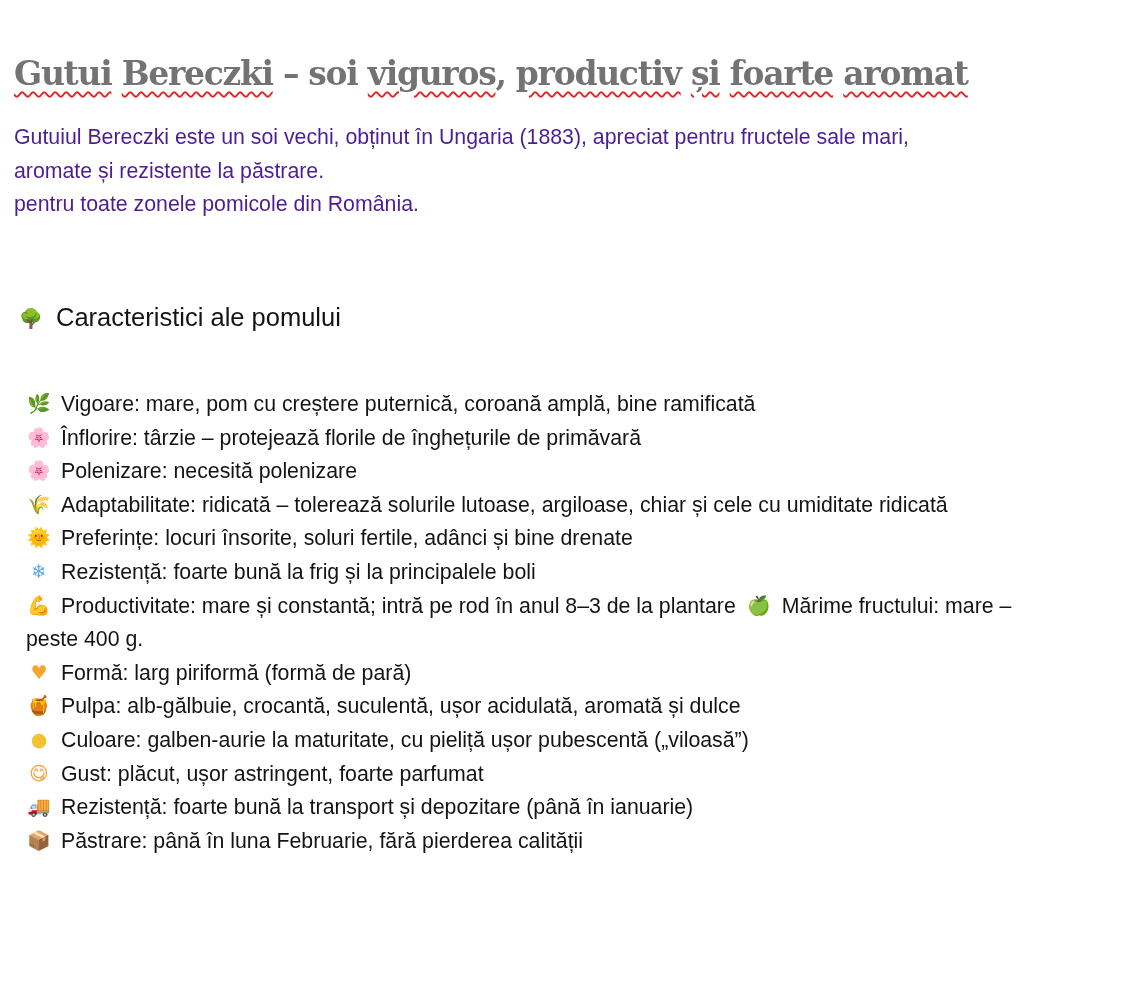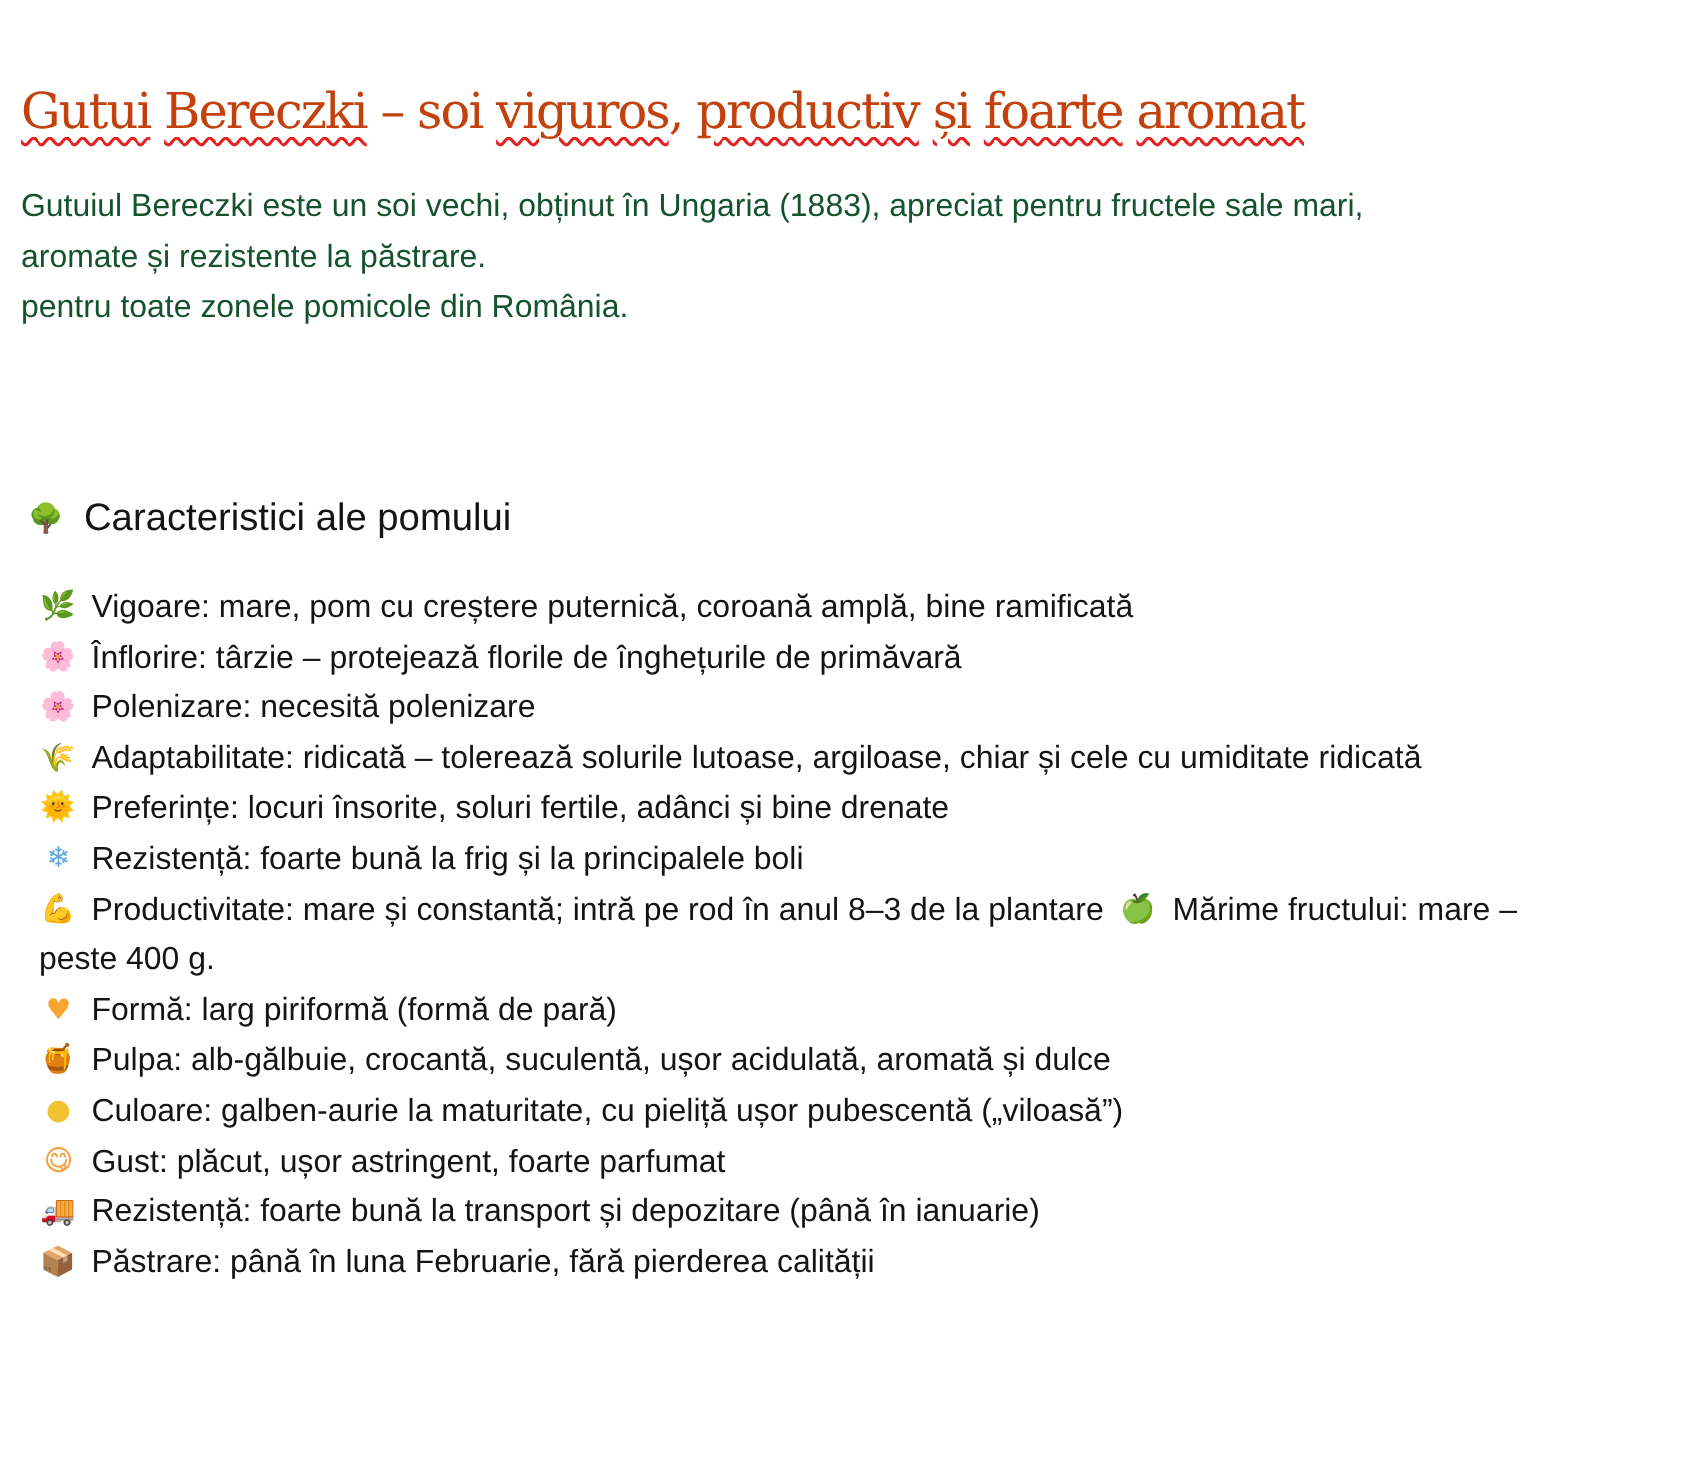--- a/index.html
+++ b/index.html
@@ -20,47 +20,47 @@
     left: 14px;
     top: 0;
     width: 1110px;
   }
   .title {
     position: absolute;
     left: 0;
     top: 52px;
     margin: 0;
     font-family: "DejaVu Serif", "Liberation Serif", serif;
-    font-weight: 400;
+    font-weight: 700;
     font-size: 33px;
     letter-spacing: -1.3px;
     line-height: 44px;
-    color: #c2410c;
+    color: #737373;
     white-space: nowrap;
   }
   .spell {
     text-decoration: underline wavy #e32222;
     text-decoration-thickness: 1.5px;
     text-underline-offset: 6px;
   }
   .intro {
     position: absolute;
     left: 0;
     top: 121px;
     width: 1100px;
     margin: 0;
     font-size: 21.3px;
     line-height: 33.6px;
-    color: #14532d;
+    color: #4c1d95;
   }
   .intro .line { display: block; white-space: nowrap; }
   .section-heading {
     position: absolute;
     left: 4px;
-    top: 326px;
+    top: 298px;
     margin: 0;
     font-weight: normal;
     font-size: 25.5px;
     line-height: 38px;
     color: #141414;
     white-space: nowrap;
   }
   .section-heading .emoji { margin-right: 12px; }
   .list {
     position: absolute;

